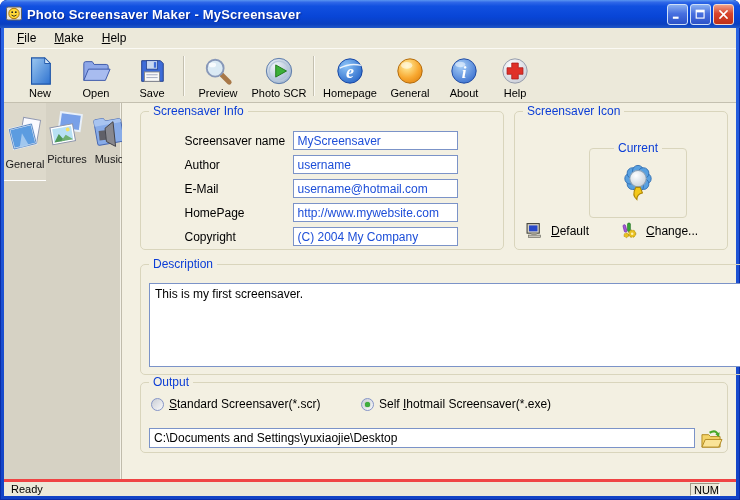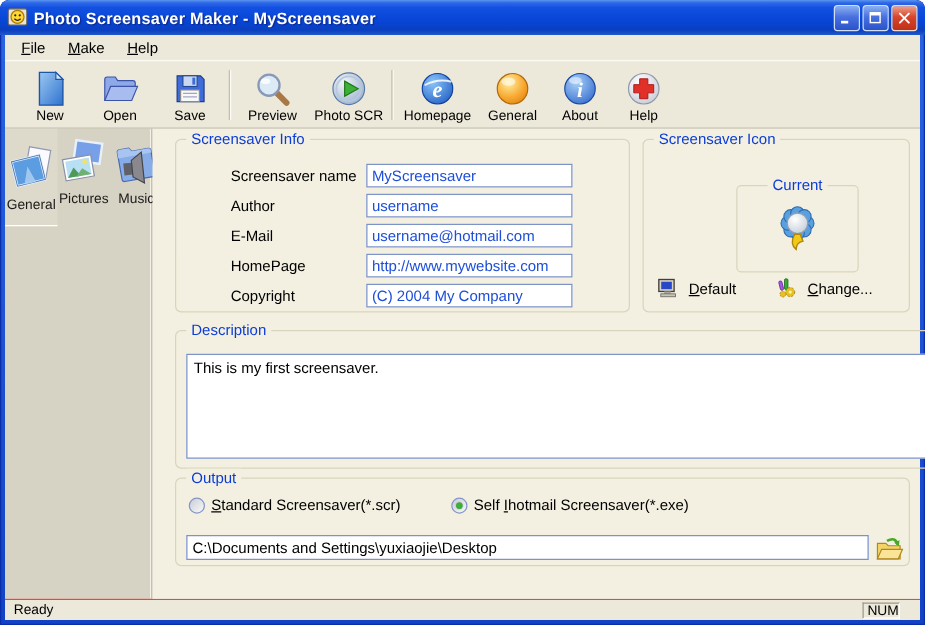--- a/index.html
+++ b/index.html
@@ -85,21 +85,21 @@
     background:linear-gradient(135deg,#C9CDD5,#FAFAFA); position:relative; flex:0 0 auto; }
   .radio.checked::after { content:""; position:absolute; left:3px; top:3px; width:5px; height:5px;
     border-radius:50%; background:#3DAE3D; box-shadow:0 0 1px #1E7E1E; }
   .path-row { position:absolute; left:8px; top:44px; right:4px; display:flex; align-items:center; gap:4px; }
   .path-input { flex:1; height:20px; border:1px solid #7B93C8; background:#fff;
     font-family:inherit; font-size:12px; padding:0 4px; color:#000; }
   .browse { width:24px; height:22px; display:flex; align-items:center; justify-content:center; }
   .browse svg { width:23px; height:21px; }
   
   .statusbar { height:17px; display:flex; align-items:center; font-size:11px;
-    background:#ECE9DA; border-top:1px solid #ef4444; color:#000; }
+    background:#ECE9DA; border-top:3px solid #ef4444; color:#000; }
   .status-ready { flex:1; padding-left:7px; }
   .num-cell { width:30px; height:13px; line-height:12px; text-align:right; margin-right:2px;
     border:1px solid; border-color:#9C9886 #FFFFFF #FFFFFF #9C9886; }
   .status-spacer { width:14px; }
 </style>
 </head>
 <body>
 
 <div class="window">
 

